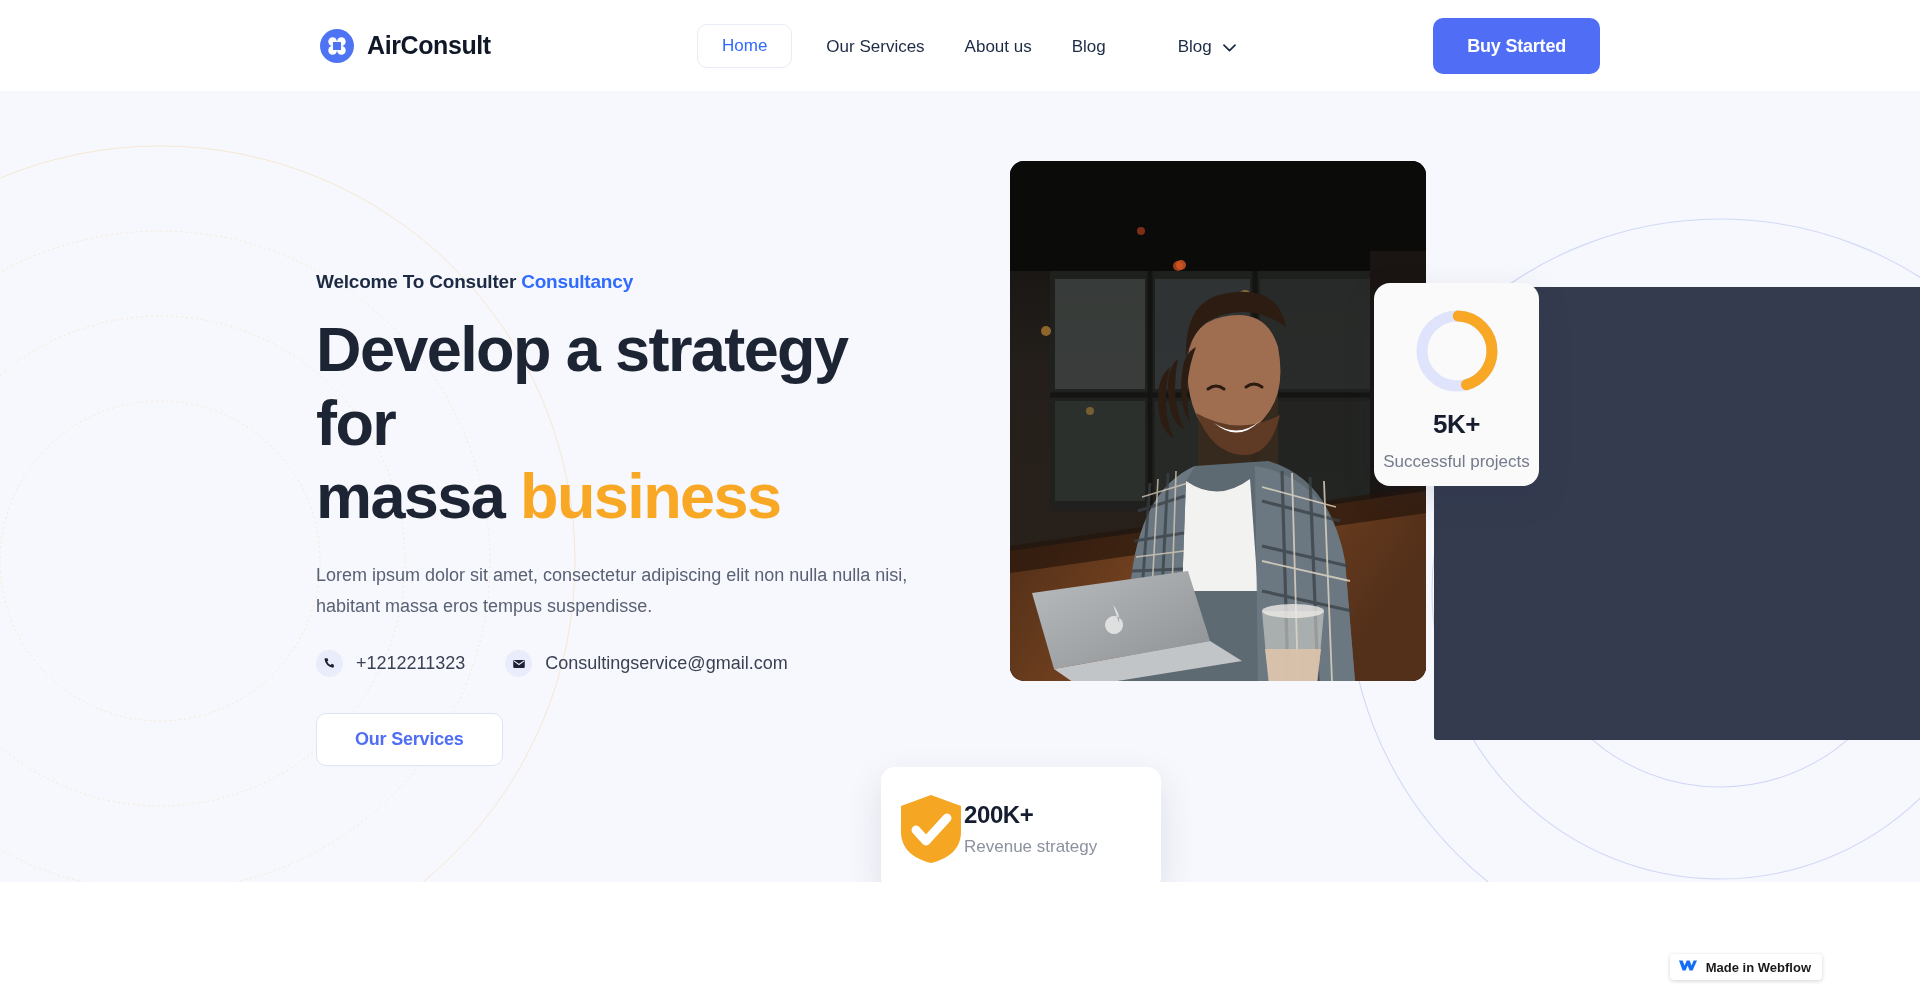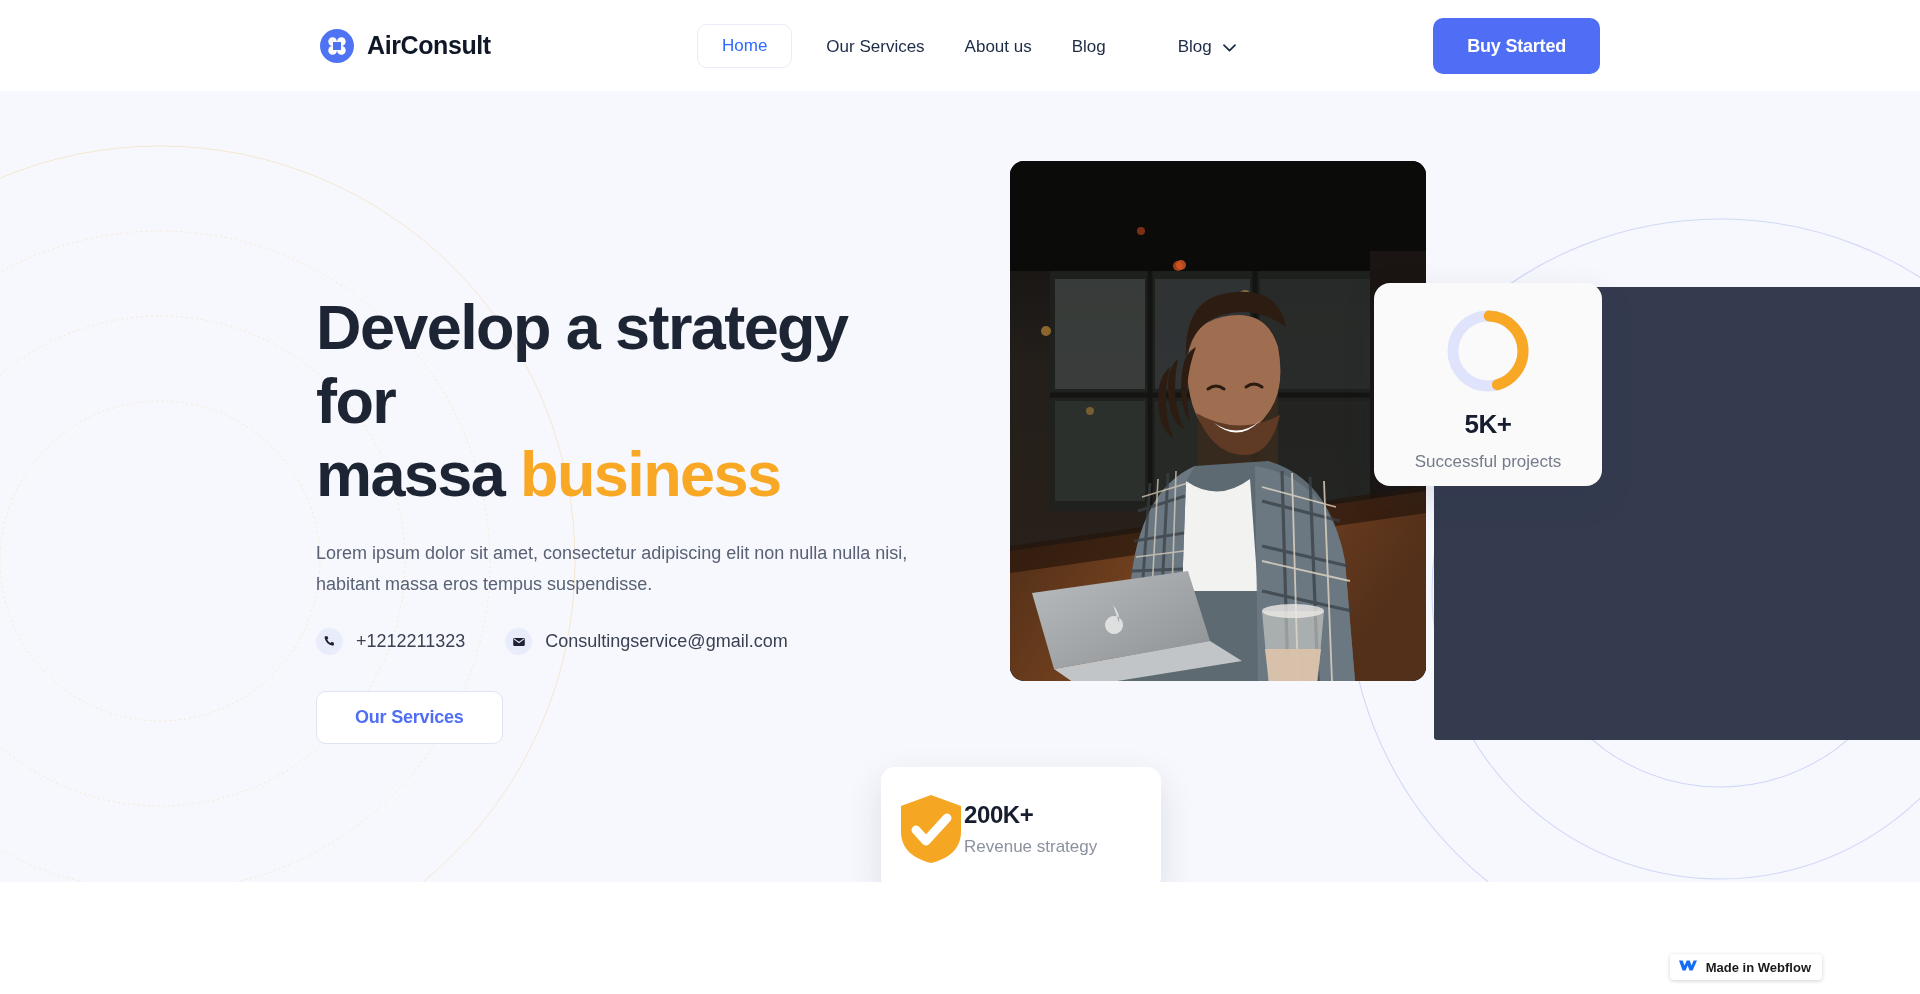--- a/index.html
+++ b/index.html
@@ -105,21 +105,21 @@
     position:absolute; left:544px; top:126px; width:520px; height:453px;
     background:#343b4f; border-radius:3px;
   }
   .photo-card{
     position:absolute; left:120px; top:0px; width:416px; height:520px;
     border-radius:14px; overflow:hidden; background:#131313;
   }
   .photo-card svg{ display:block; }
 
   .stat-card-a{
-    position:absolute; left:484px; top:122px; width:228px; height:203px;
+    position:absolute; left:484px; top:122px; width:165px; height:203px;
     background:#fafafa; border-radius:16px;
     box-shadow:0 12px 34px rgba(35,44,80,.13);
     display:flex; flex-direction:column; align-items:center; justify-content:flex-start;
     padding-top:22px;
   }
   .donut{ width:92px; height:92px; }
   .stat-num{ font-size:26px; font-weight:700; color:#161d2e; margin-top:12px; letter-spacing:-0.5px;}
   .stat-lbl{ font-size:17px; color:#747b8c; margin-top:12px; }
 
   .stat-card-b{
@@ -197,20 +197,23 @@
       <g fill="none" stroke="#c9d4f5" stroke-width="1.1" opacity="0.85">
         <circle cx="380" cy="380" r="372"></circle>
         <circle cx="380" cy="380" r="288"></circle>
         <circle cx="380" cy="380" r="196"></circle>
       </g>
     </svg>
   </span>
 
   <div class="hero-text">
 
+    <div class="eyebrow">
+      <span>Welcome To Consulter </span><span class="accent">Consultancy</span>
+    </div>
 
     <h1 class="headline">
       <span>Develop a strategy for</span><br>
       <span>massa </span><span class="accent">business</span>
     </h1>
 
     <p class="lead">Lorem ipsum dolor sit amet, consectetur adipiscing elit non nulla nulla nisi, habitant massa eros tempus suspendisse.</p>
 
     <div class="contacts">
       <div class="contact">

